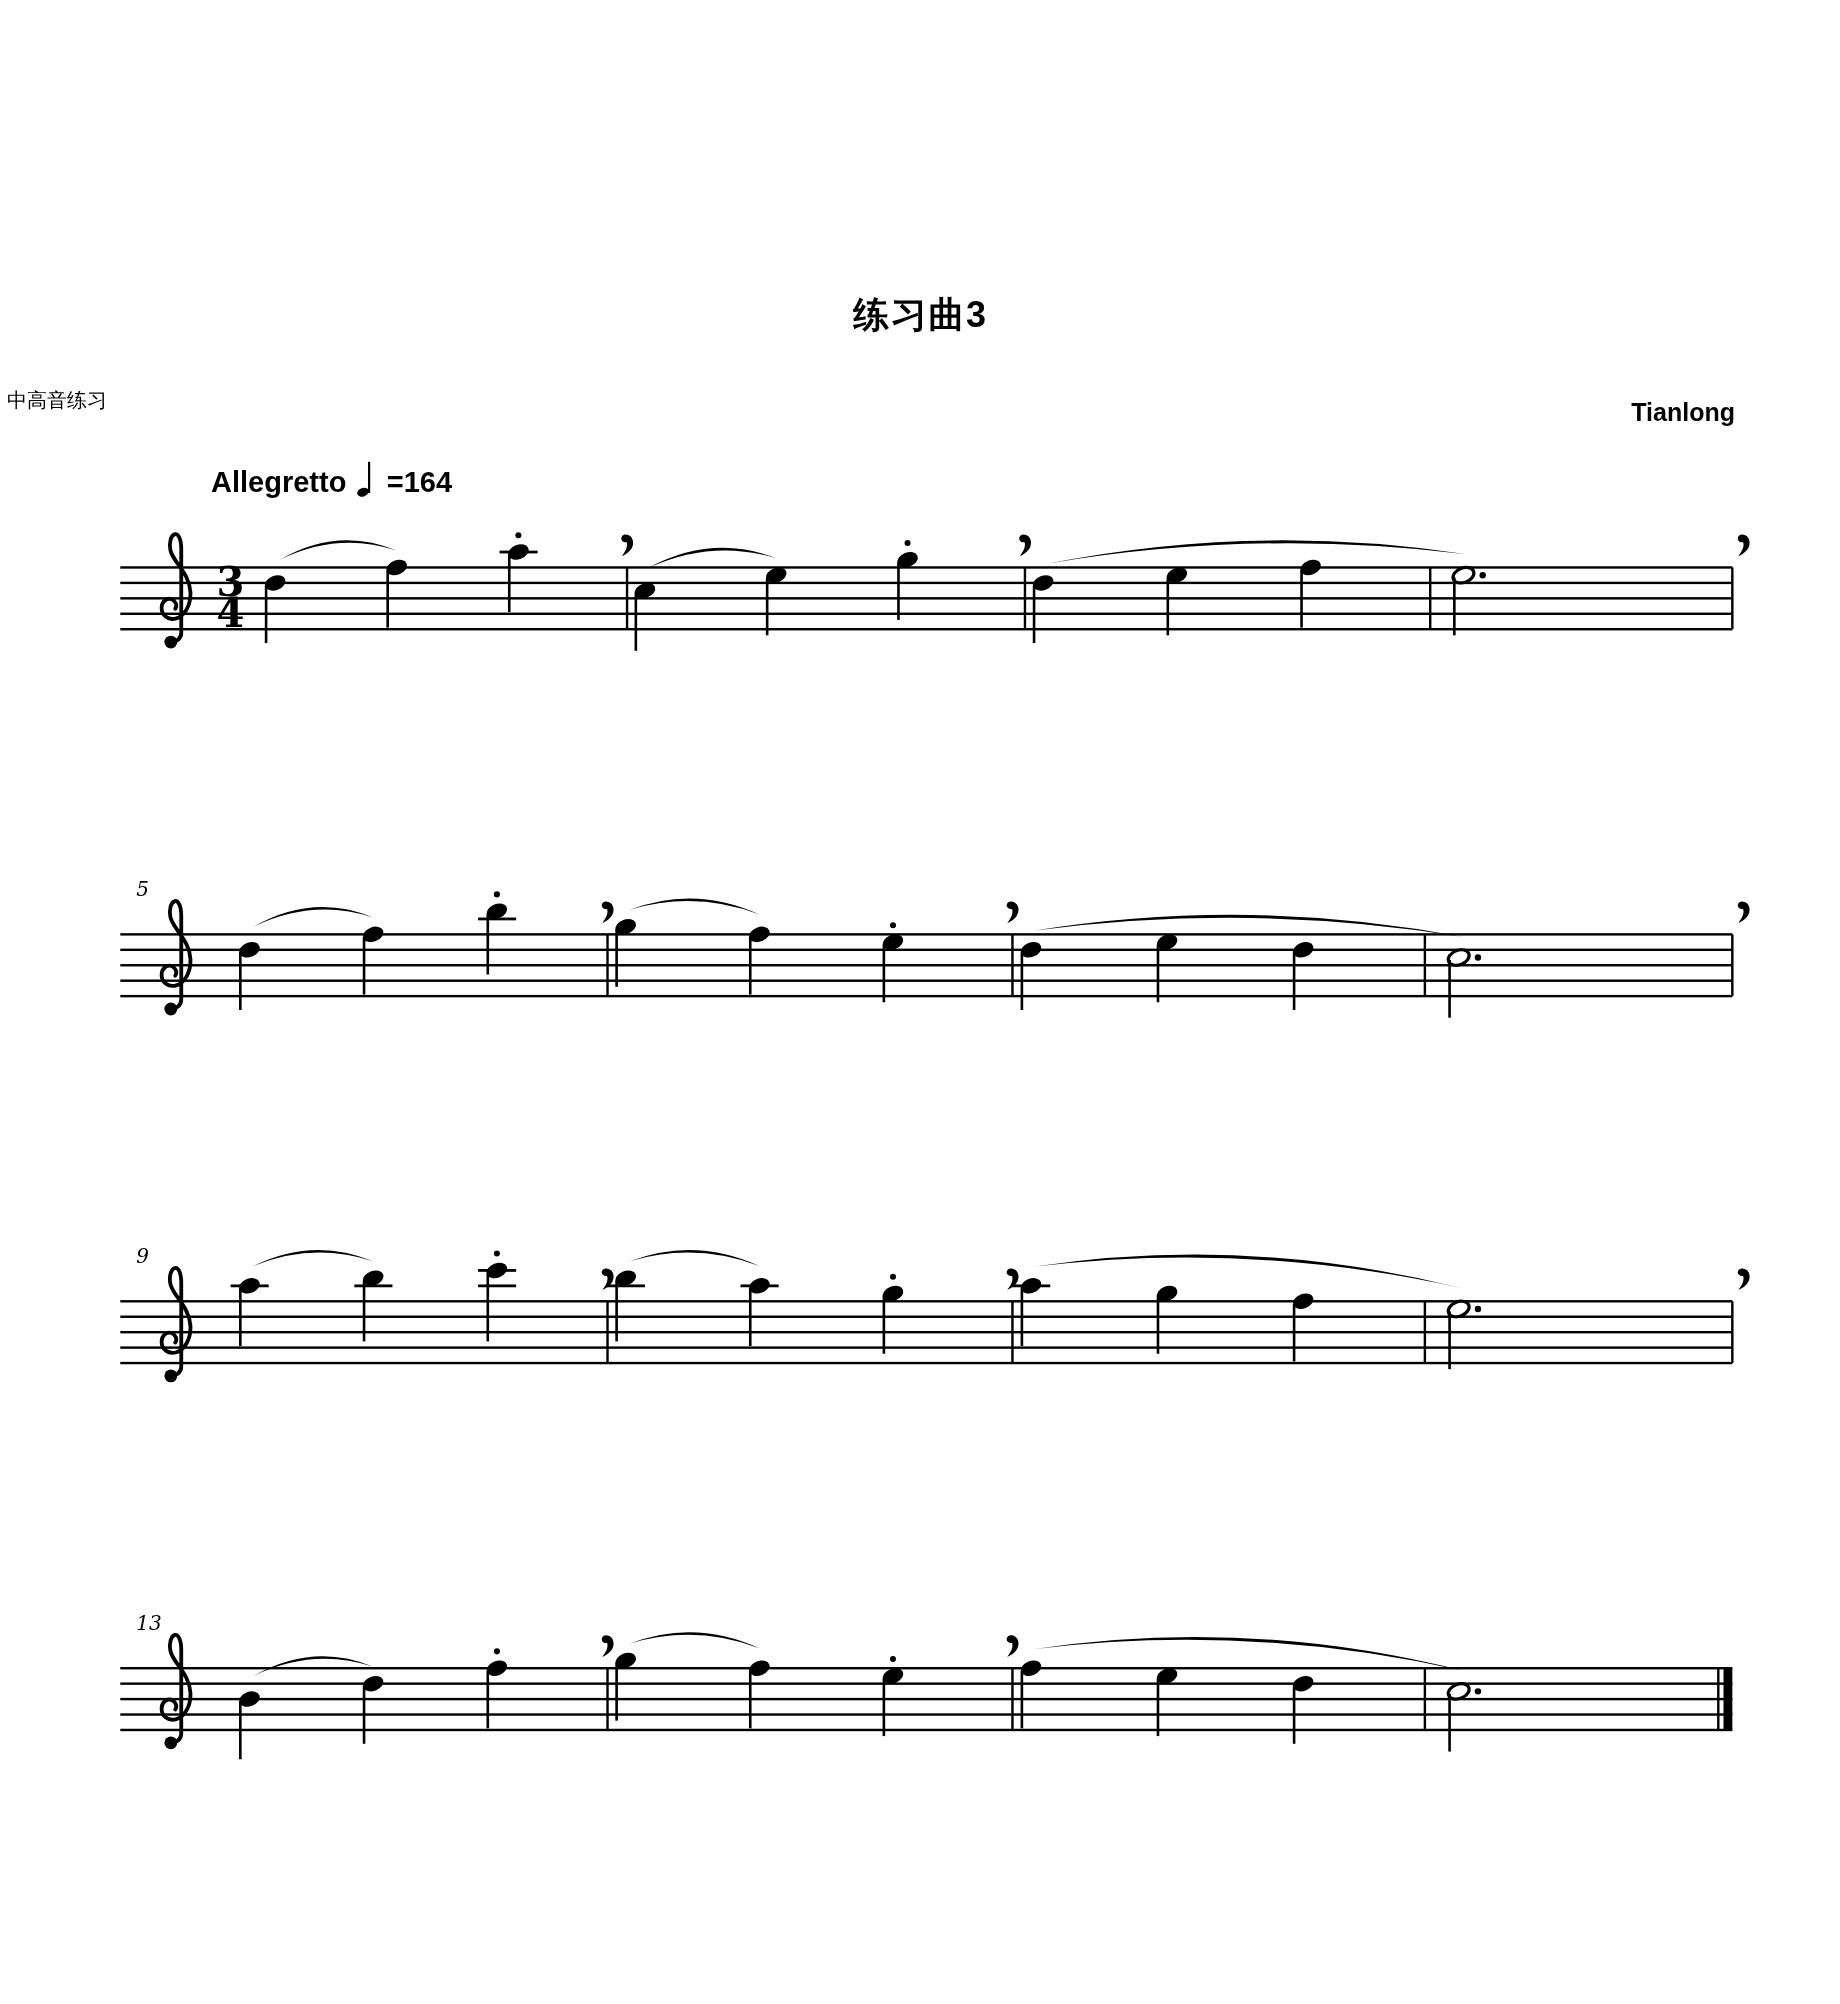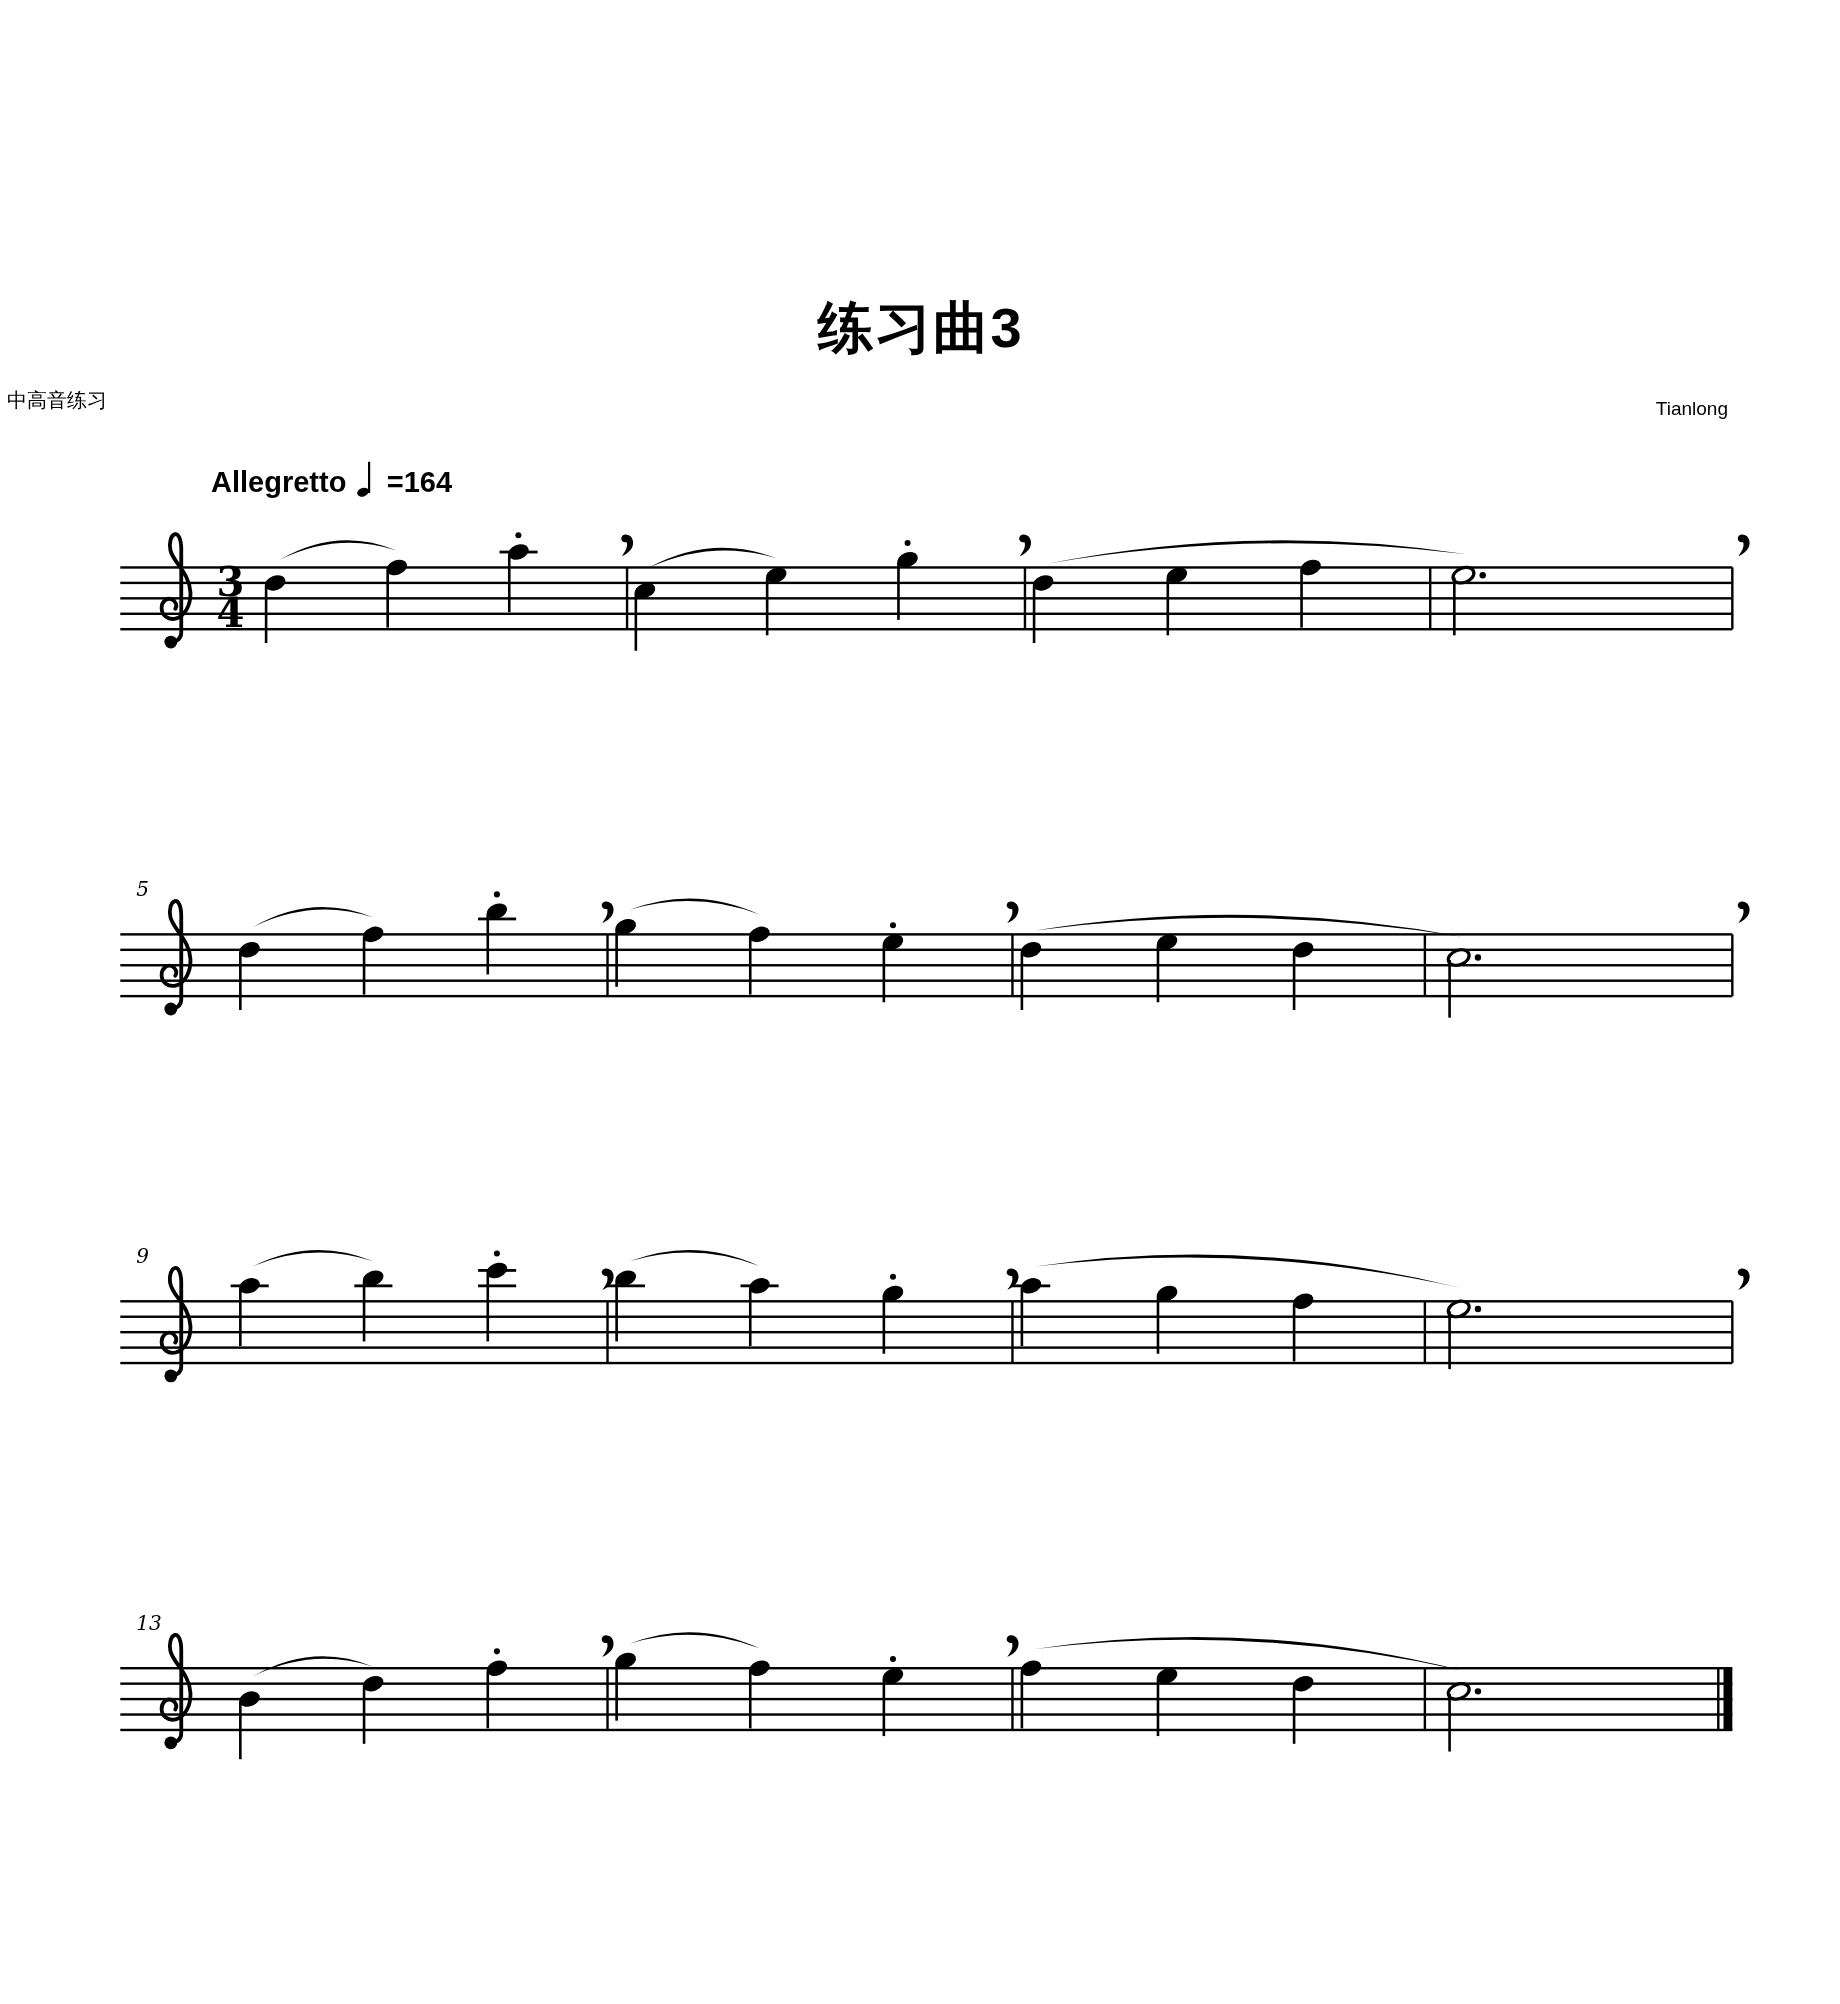--- a/index.html
+++ b/index.html
@@ -6,29 +6,29 @@
   #page{
     position:relative;
     width:1841px;height:2605px;
     background:#ffffff;
     font-family:"Liberation Sans","DejaVu Sans",sans-serif;
     color:#000;
     overflow:hidden;
   }
   .title{
     position:absolute;top:291px;left:0;width:100%;
-    text-align:center;font-size:56px;font-weight:600;letter-spacing:1.6px;
+    text-align:center;font-size:36px;font-weight:600;letter-spacing:1.6px;
   }
   .subtitle{
     position:absolute;top:387px;left:7px;width:100%;
     text-align:left;font-size:20px;font-weight:500;
   }
   .credit{
-    position:absolute;top:398px;right:113px;
-    font-size:19px;font-weight:400;
+    position:absolute;top:398px;right:106px;
+    font-size:25px;font-weight:700;
   }
   .tempo{
     position:absolute;left:211px;top:456px;
     display:flex;align-items:flex-end;gap:11px;
     font-size:29px;font-weight:700;
   }
   .tempo .qnote{margin-bottom:0.8px;}
   #score{position:absolute;left:0;top:0;}
   .tsig{font-family:"DejaVu Serif","Liberation Serif",serif;font-weight:bold;font-size:100px;}
   .mnum{font-family:"DejaVu Serif","Liberation Serif",serif;font-style:italic;font-size:50px;}

